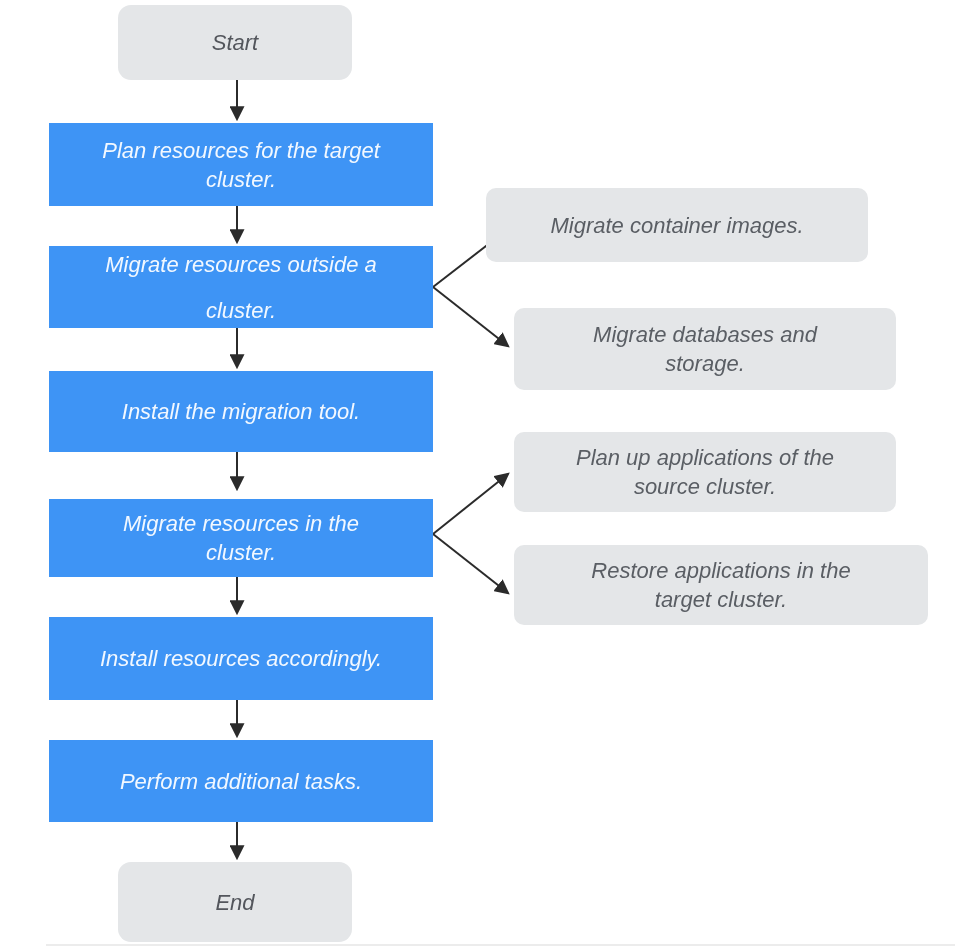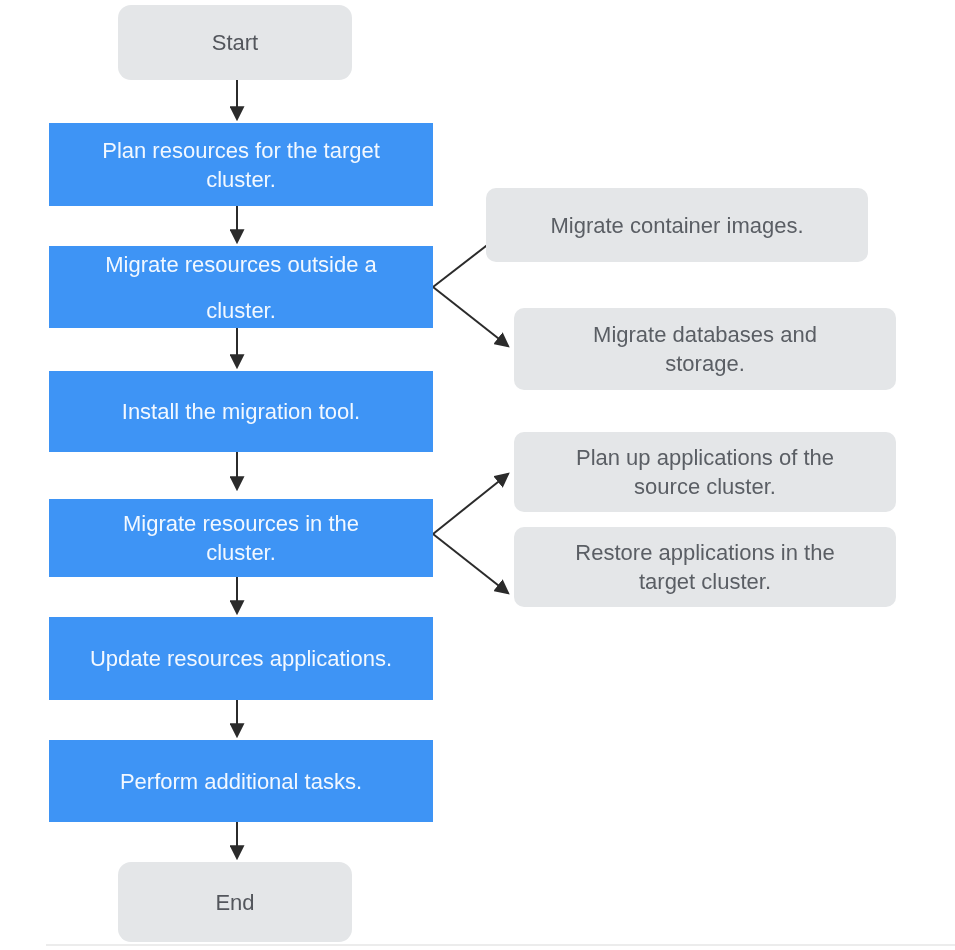--- a/index.html
+++ b/index.html
@@ -28,21 +28,21 @@
     display: flex;
     flex-direction: column;
     align-items: center;
     justify-content: center;
     text-align: center;
     font-size: 22px;
     line-height: 29px;
     box-sizing: border-box;
     padding: 4px 14px;
   }
-  .node span { display: block; white-space: nowrap; }
+  .node span { display: block; white-space: nowrap; font-style: italic; }
   .step {
     background: #3E94F5;
     color: #F2F8FF;
     border-radius: 0;
   }
   .terminal {
     background: #E4E6E8;
     color: #53565C;
     border-radius: 13px;
   }
@@ -103,21 +103,21 @@
   <div class="node step" style="left:49px; top:371px; width:384px; height:81px;">
     <span>Install the migration tool.</span>
   </div>
 
   <div class="node step" style="left:49px; top:499px; width:384px; height:78px;">
     <span>Migrate resources in the</span>
     <span>cluster.</span>
   </div>
 
   <div class="node step" style="left:49px; top:617px; width:384px; height:83px;">
-    <span>Update resources applications.</span>
+    <span>Install resources accordingly.</span>
   </div>
 
   <div class="node step" style="left:49px; top:740px; width:384px; height:82px;">
     <span>Perform additional tasks.</span>
   </div>
 
   <div class="node terminal" style="left:118px; top:862px; width:234px; height:80px;">
     <span>End</span>
   </div>
 
@@ -128,20 +128,20 @@
   <div class="node side" style="left:514px; top:308px; width:382px; height:82px;">
     <span>Migrate databases and</span>
     <span>storage.</span>
   </div>
 
   <div class="node side" style="left:514px; top:432px; width:382px; height:80px;">
     <span>Plan up applications of the</span>
     <span>source cluster.</span>
   </div>
 
-  <div class="node side" style="left:514px; top:527px; width:382px; height:80px;">
+  <div class="node side" style="left:514px; top:545px; width:414px; height:80px;">
     <span>Restore applications in the</span>
     <span>target cluster.</span>
   </div>
 
   <div class="divider"></div>
 
 </div>
 
 </body></html>

